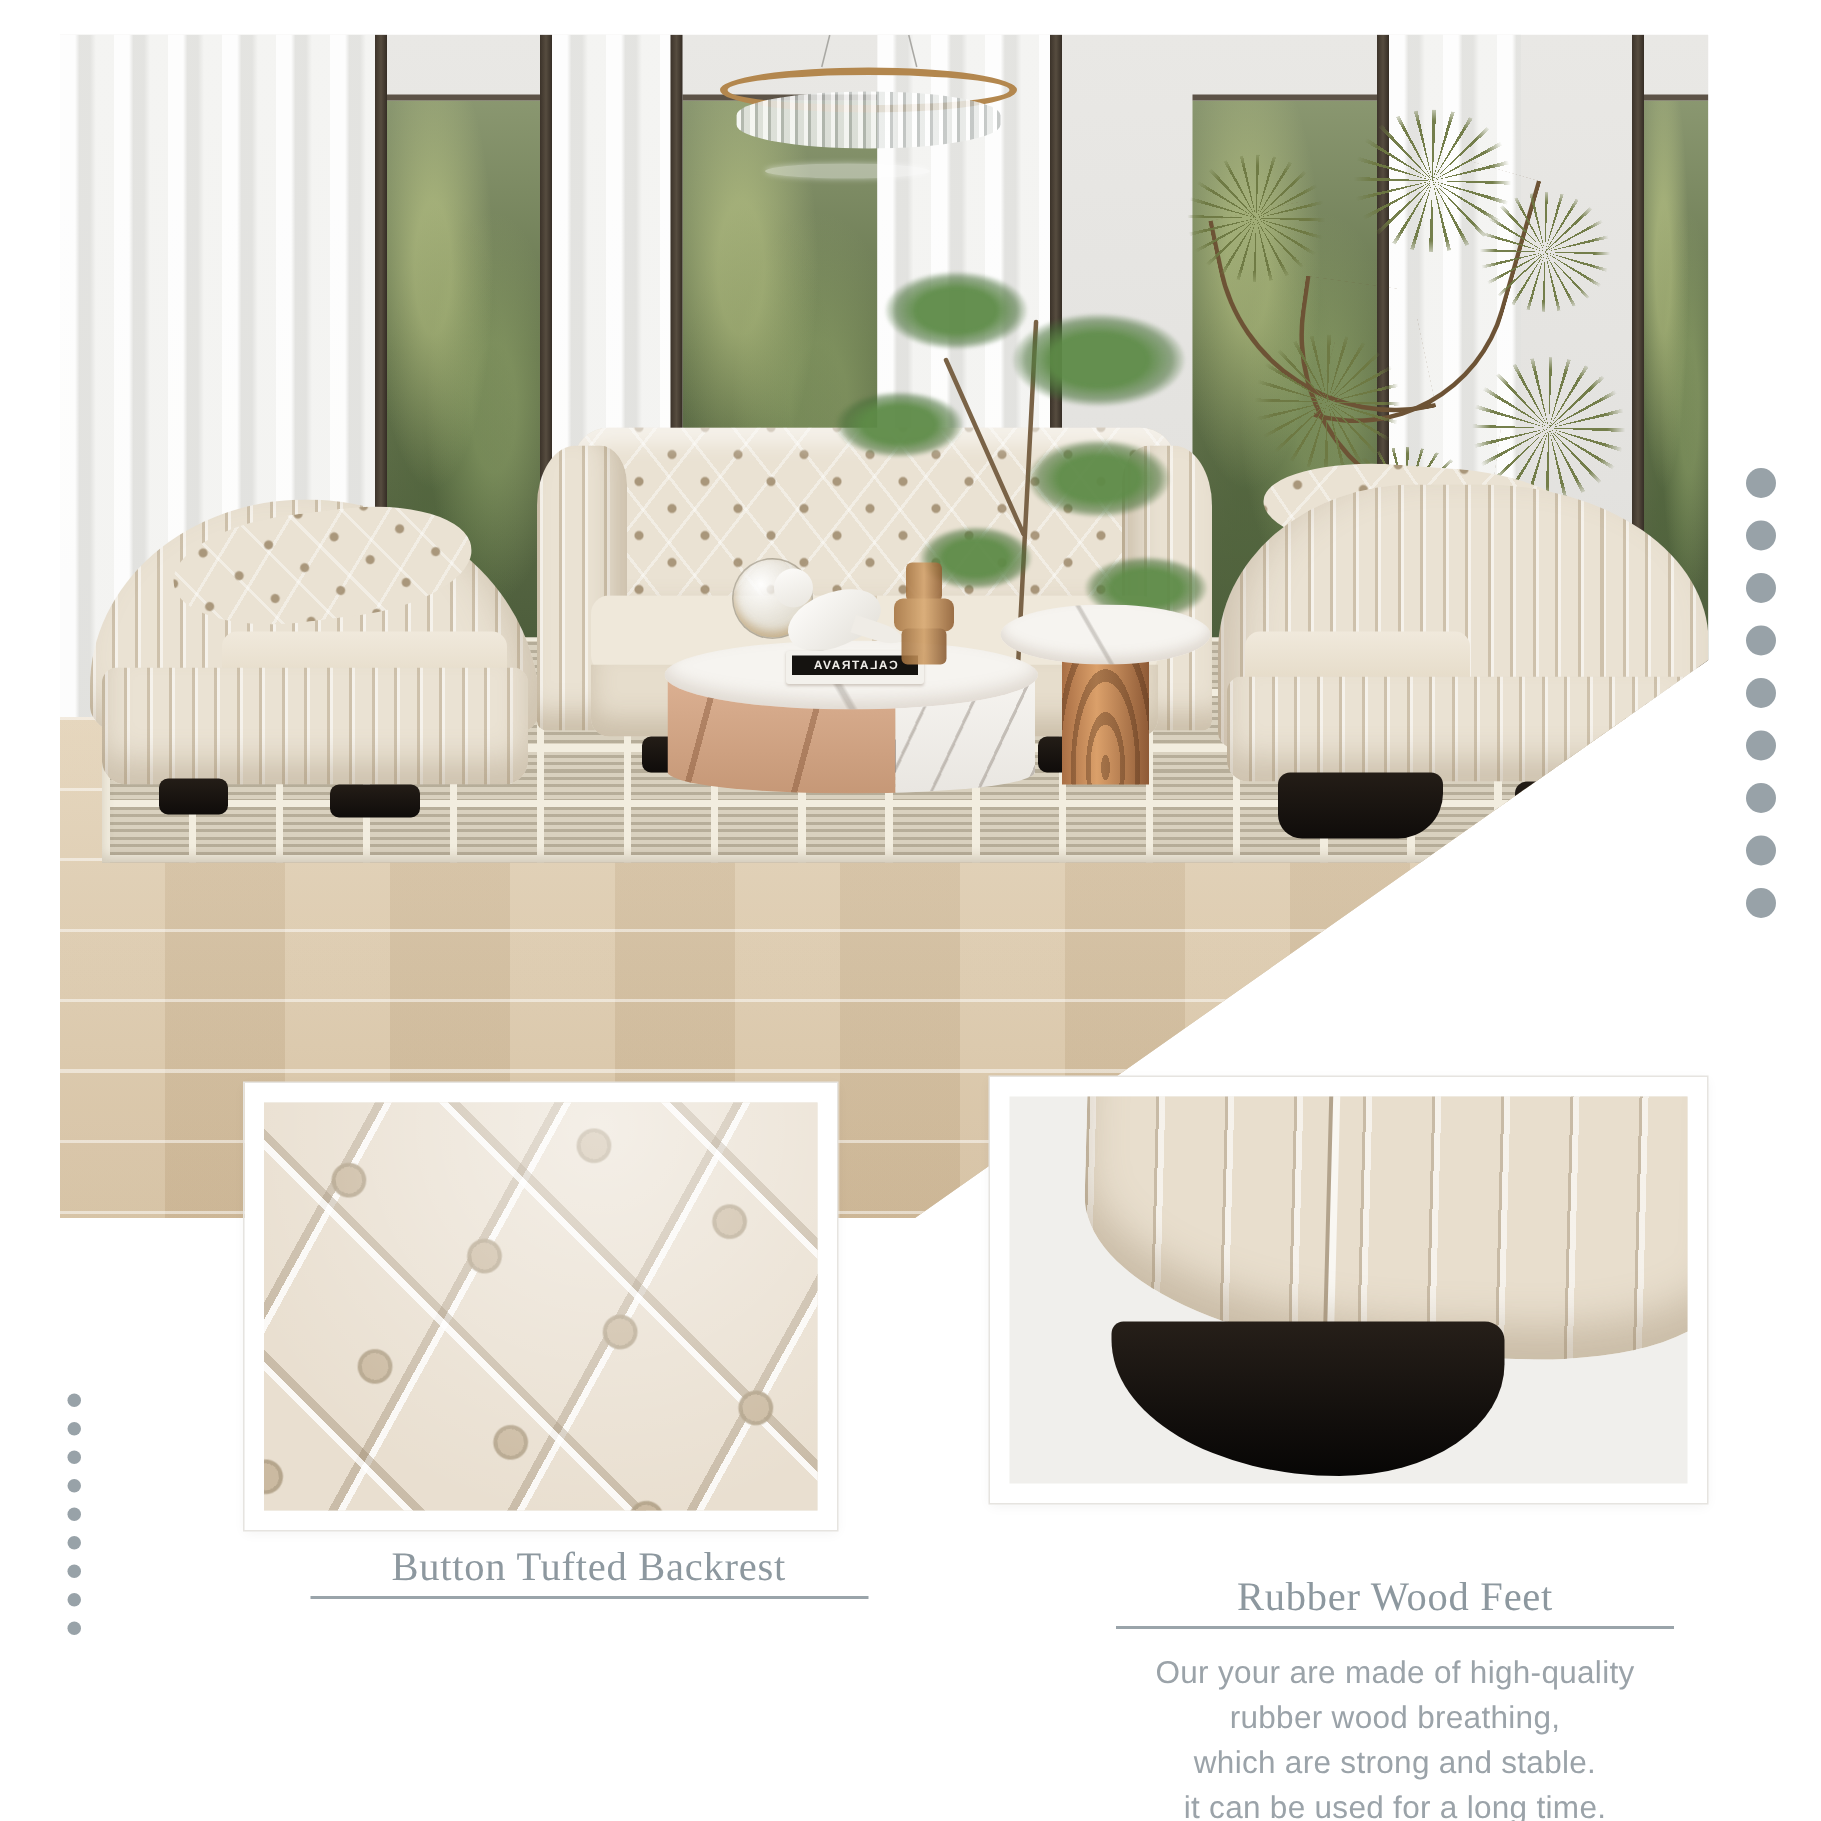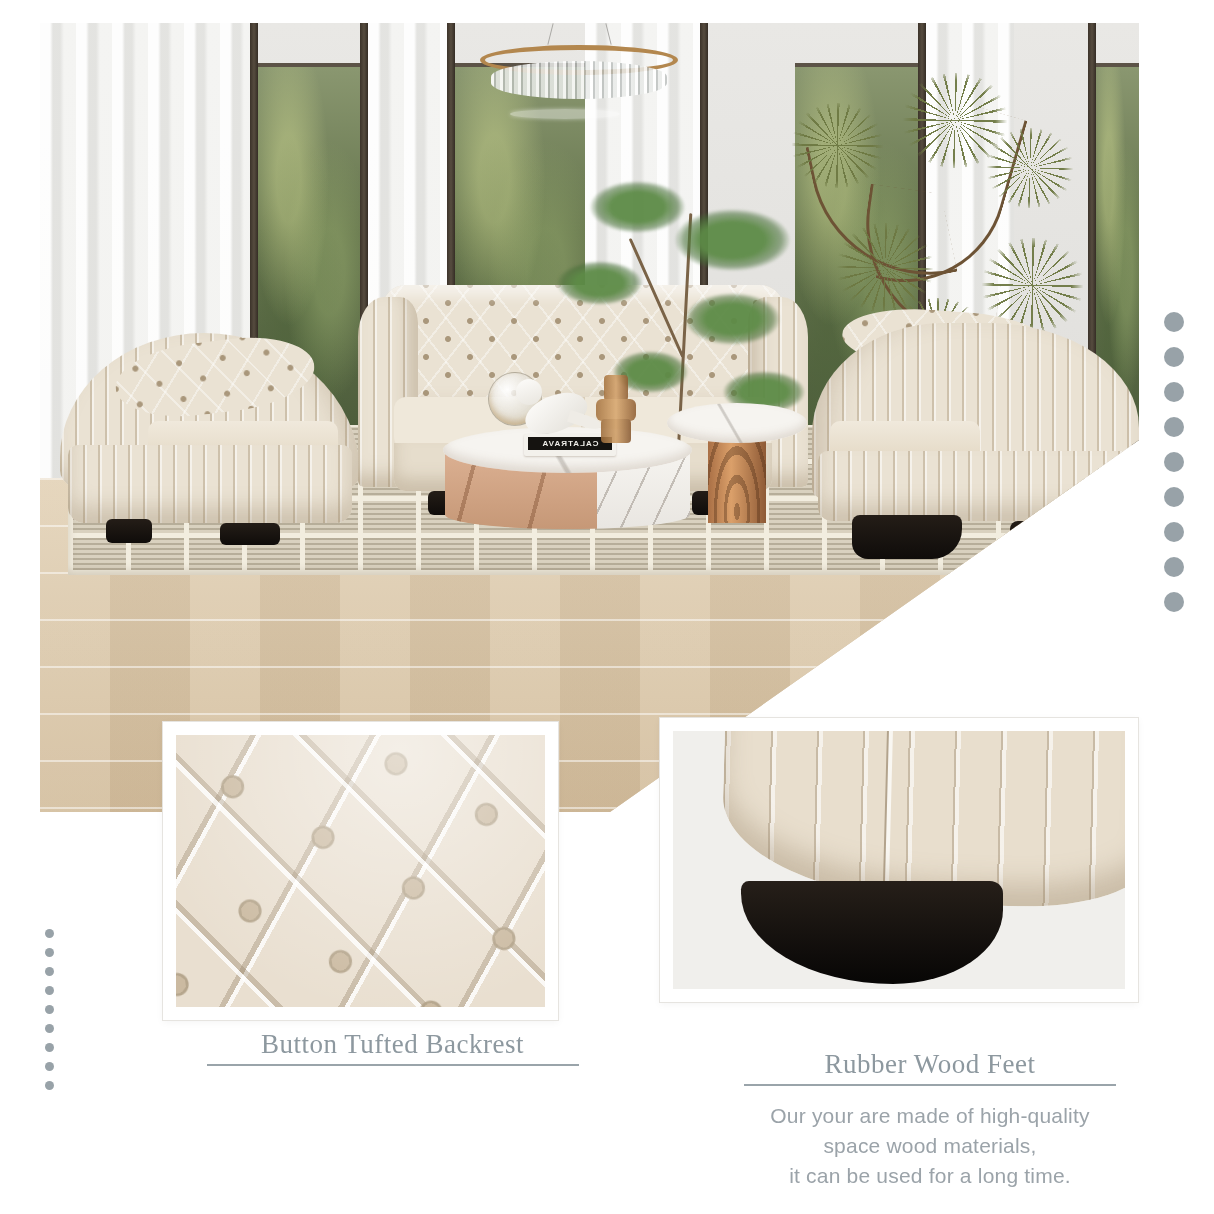--- a/index.html
+++ b/index.html
@@ -246,21 +246,22 @@
   <div class="feature-text" style="left:140px;top:1028px;width:505px;">
     <h2>Button Tufted Backrest</h2>
     <div class="underline"></div>
   </div>
 
   <div class="feature-text" style="left:680px;top:1048px;width:500px;">
     <h2>Rubber Wood Feet</h2>
     <div class="underline"></div>
     <div class="lines">
       <div>Our your are made of high-quality</div>
-      <div>space wood materials,</div>
+      <div>rubber wood breathing,</div>
+      <div>which are strong and stable.</div>
       <div>it can be used for a long time.</div>
     </div>
   </div>
 
   <div class="dots" style="left: 1164px; top: 312px; gap: 15px;">
       <div class="dot" style="height: 20px; width: 20px;"></div>
       <div class="dot" style="height: 20px; width: 20px;"></div>
       <div class="dot" style="height: 20px; width: 20px;"></div>
       <div class="dot" style="height: 20px; width: 20px;"></div>
       <div class="dot" style="height: 20px; width: 20px;"></div>

